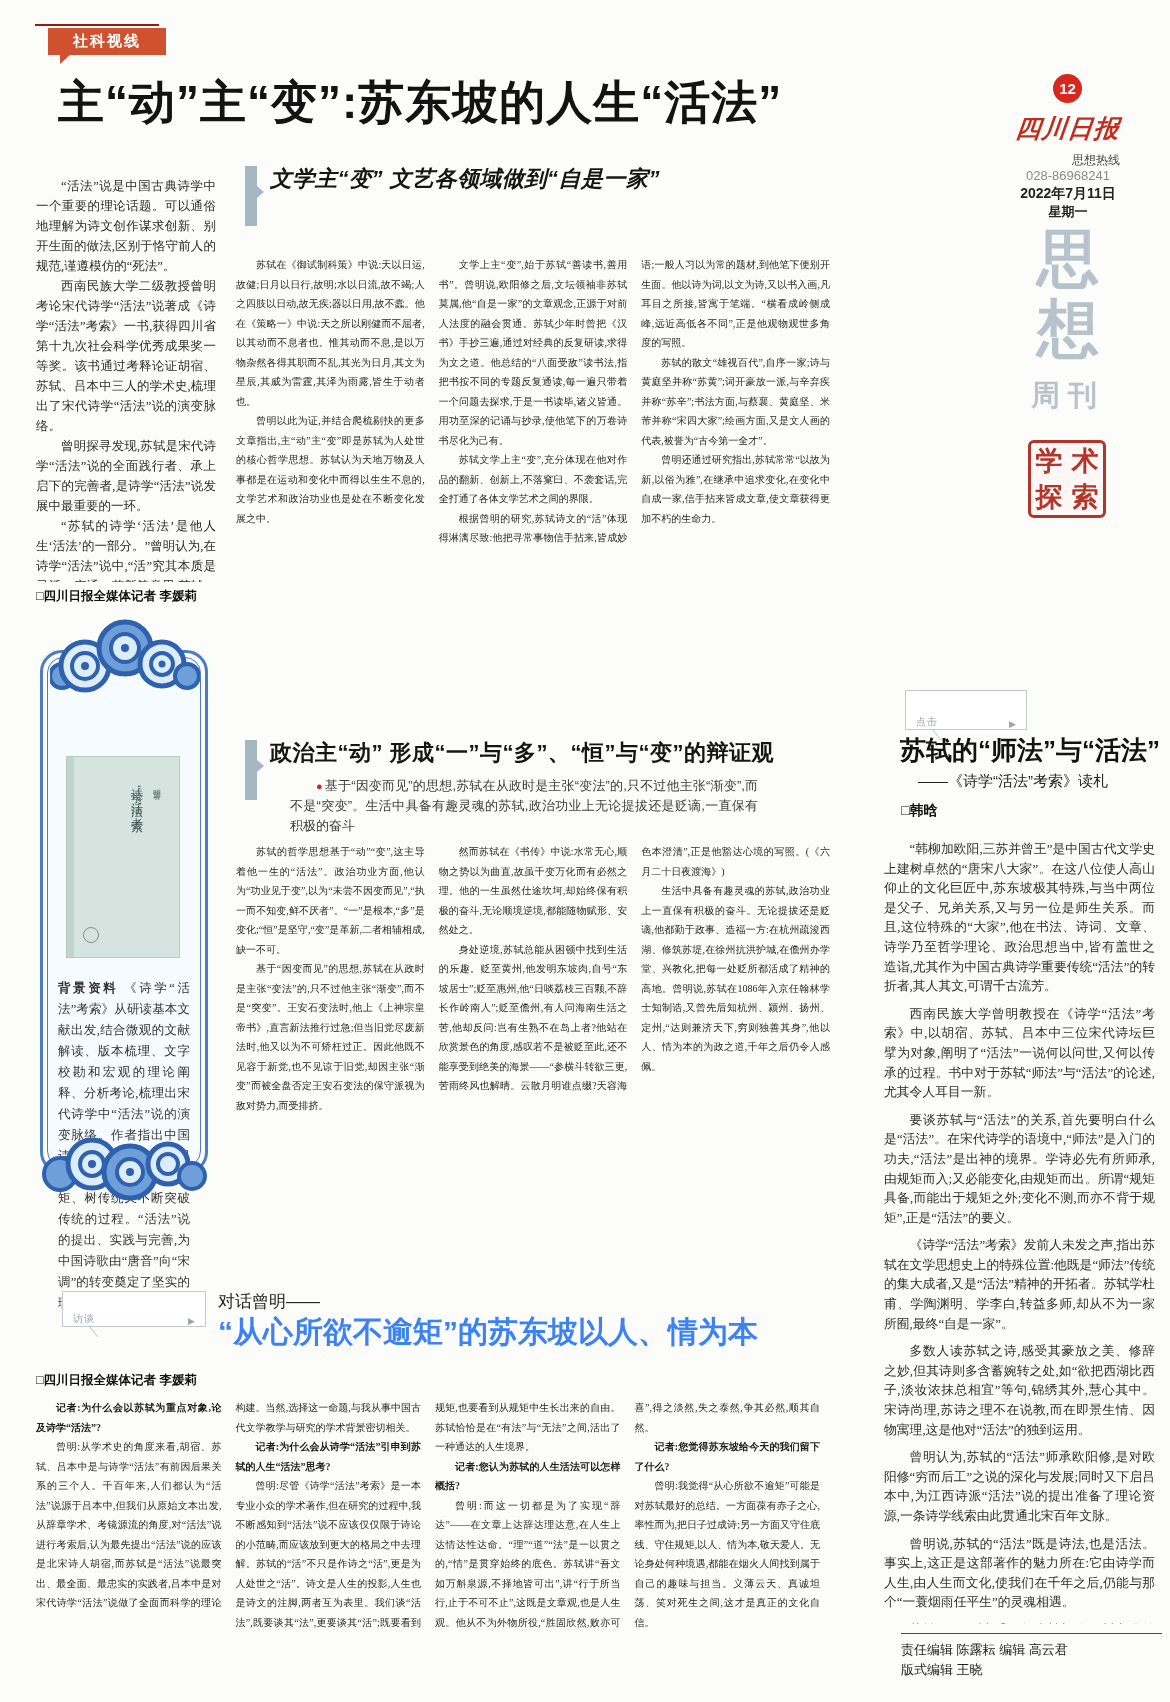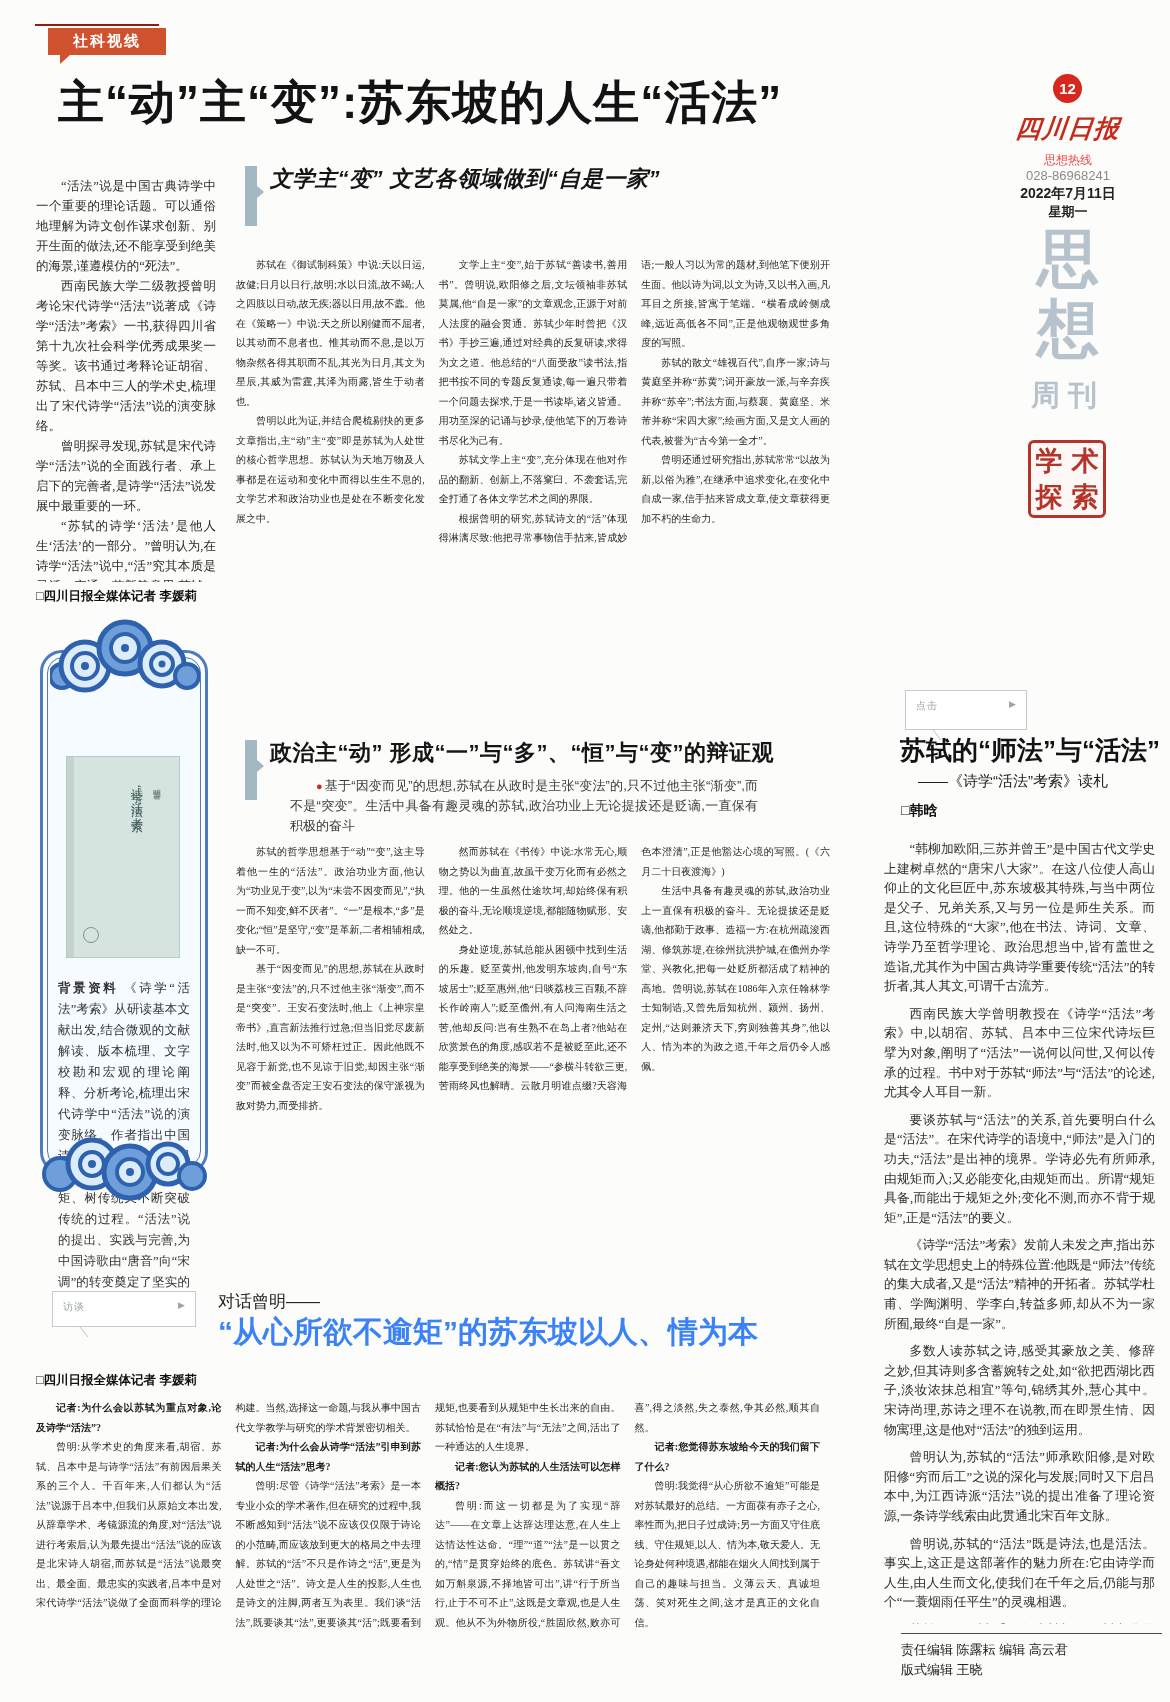--- a/index.html
+++ b/index.html
@@ -15,21 +15,21 @@
   .banner-tail{left:60px;top:55px;width:0;height:0;border-top:9px solid #d0512e;border-right:10px solid transparent;}
 
   .headline{left:58px;top:72px;width:740px;font-size:46px;font-weight:bold;color:#131313;
             letter-spacing:1px;white-space:nowrap;}
 
   
   .page-circle{left:1053px;top:74px;width:29px;height:29px;border-radius:50%;background:#d6281e;
                color:#fff;font-size:15px;font-weight:bold;display:flex;align-items:center;justify-content:center;}
   .paper-logo{left:1008px;top:112px;width:120px;text-align:center;color:#c32c1d;font-weight:bold;
               font-size:25px;font-family:"DejaVu Serif",serif;font-style:italic;transform:skewX(-6deg);letter-spacing:1px;}
-  .hotline-label{left:1008px;top:152px;width:120px;text-align:center;color:#ef4444;font-size:12px;}
+  .hotline-label{left:1036px;top:152px;width:120px;text-align:center;color:#404040;font-size:12px;}
   .hotline-number{left:1008px;top:168px;width:120px;text-align:center;color:#8a8a8a;font-size:13px;}
   .m-date{left:1008px;top:185px;width:120px;text-align:center;color:#222;font-size:14px;font-weight:bold;}
   .m-weekday{left:1008px;top:203px;width:120px;text-align:center;color:#222;font-size:13px;font-weight:bold;}
   .weekly-big{left:1033px;top:224px;width:70px;text-align:center;color:#b7c3cc;font-size:62px;line-height:70px;
               font-family:"Liberation Serif",serif;font-weight:bold;}
   .weekly-sub{left:1023px;top:376px;width:90px;text-align:center;color:#b7c3cc;font-size:29px;letter-spacing:8px;
               font-family:"Liberation Serif",serif;font-weight:bold;white-space:nowrap;}
   .seal{left:1028px;top:440px;width:72px;height:72px;border:3px solid #b5342a;border-radius:6px;
         display:grid;grid-template-columns:1fr 1fr;align-items:center;justify-items:center;
         font-family:"Liberation Serif",serif;font-weight:bold;color:#b5342a;font-size:27px;background:#fdf8f6;}
@@ -49,22 +49,22 @@
   .sec-bullet .dot{color:#cc2a1e;font-size:11px;margin-right:2px;}
 
   
   .body-cols{column-gap:14px;font-family:"Liberation Serif",serif;font-size:10px;line-height:19.5px;
              color:#262626;text-align:justify;overflow:hidden;}
   .body-cols p{margin:0;text-indent:2em;}
   .cols3{column-count:3;}
   .cols4{column-count:4;}
 
   
-  .bubble{border:1px solid #c2ccce;background:#fff;display:flex;align-items:flex-start;
-          justify-content:space-between;padding:8px 10px;box-sizing:border-box;}
+  .bubble{border:1px solid #c2ccce;background:#fff;display:flex;align-items:flex-end;
+          justify-content:space-between;padding:0 10px;box-sizing:border-box;}
   .bubble .tag{color:#9aa6aa;font-size:10px;letter-spacing:1px;}
   .bubble .arr{color:#9aa6aa;font-size:9px;}
   .bubble::after{content:"";position:absolute;left:30px;bottom:-11px;width:16px;height:11px;
                  border-left:1.5px solid #b9c3c6;transform:skewX(38deg);}
 
   
   .int-kicker{font-size:17px;color:#222;}
   .int-title{font-size:30px;font-weight:bold;color:#3b82f6;white-space:nowrap;}
   .int-byline{font-size:12.5px;font-weight:bold;color:#111;}
   .qa-q{font-weight:bold;color:#1d1d1d;}
@@ -124,21 +124,21 @@
   </div>
   <div class="abs weekly-sub">周刊</div>
   <div class="abs seal">
     <span>学</span>
     <span>术</span>
     <span>探</span>
     <span>索</span>
   </div>
 
   <div class="abs lede serif">
-    <p>“活法”说是中国古典诗学中一个重要的理论话题。可以通俗地理解为诗文创作谋求创新、别开生面的做法,还不能享受到绝美的海景,谨遵模仿的“死法”。</p>
+    <p>“活法”说是中国古典诗学中一个重要的理论话题。可以通俗地理解为诗文创作谋求创新、别开生面的做法,区别于恪守前人的规范,谨遵模仿的“死法”。</p>
     <p>西南民族大学二级教授曾明考论宋代诗学“活法”说著成《诗学“活法”考索》一书,获得四川省第十九次社会科学优秀成果奖一等奖。该书通过考释论证胡宿、苏轼、吕本中三人的学术史,梳理出了宋代诗学“活法”说的演变脉络。</p>
     <p>曾明探寻发现,苏轼是宋代诗学“活法”说的全面践行者、承上启下的完善者,是诗学“活法”说发展中最重要的一环。</p>
     <p>“苏轼的诗学‘活法’是他人生‘活法’的一部分。”曾明认为,在诗学“活法”说中,“活”究其本质是灵活、变通、革新等意思,苏轼一生正是以这种“活”的内涵——“变”为神,打通文艺各个领域,在文化“造极于赵宋之世”的年代,登顶学术最高峰,赢得“坡仙”美誉;应变命途起落,在宦海沉浮中活出人间烟火的快乐。苏轼“一蓑烟雨任平生”,淋漓尽致地展现了主“动”主“变”的人生“活法”,活成了古往今来人们最钦佩和向往的样子,被奉为千年之间最有趣的灵魂。</p>
 
   </div>
   <div class="abs lede-byline">□四川日报全媒体记者 李媛莉</div>
 
   <div class="abs illus">
     <div class="frame-outer"></div>
     <div class="frame-inner"></div>
@@ -196,21 +196,21 @@
     <span class="dot">●</span><span>基于“因变而见”的思想,苏轼在从政时是主张“变法”的,只不过他主张“渐变”,而不是“突变”。生活中具备有趣灵魂的苏轼,政治功业上无论提拔还是贬谪,一直保有积极的奋斗</span>
   </p>
   <div class="abs body-cols cols3" style="left:236px;top:842px;width:594px;height:385px;">
     <p>苏轼的哲学思想基于“动”“变”,这主导着他一生的“活法”。政治功业方面,他认为“功业见于变”,以为“未尝不因变而见”,“执一而不知变,鲜不厌者”。“一”是根本,“多”是变化;“恒”是坚守,“变”是革新,二者相辅相成,缺一不可。</p>
     <p>基于“因变而见”的思想,苏轼在从政时是主张“变法”的,只不过他主张“渐变”,而不是“突变”。王安石变法时,他上《上神宗皇帝书》,直言新法推行过急;但当旧党尽废新法时,他又以为不可矫枉过正。因此他既不见容于新党,也不见谅于旧党,却因主张“渐变”而被全盘否定王安石变法的保守派视为敌对势力,而受排挤。</p>
     <p>然而苏轼在《书传》中说:水常无心,顺物之势以为曲直,故虽千变万化而有必然之理。他的一生虽然仕途坎坷,却始终保有积极的奋斗,无论顺境逆境,都能随物赋形、安然处之。</p>
     <p>身处逆境,苏轼总能从困顿中找到生活的乐趣。贬至黄州,他发明东坡肉,自号“东坡居士”;贬至惠州,他“日啖荔枝三百颗,不辞长作岭南人”;贬至儋州,有人问海南生活之苦,他却反问:岂有生熟不在岛上者?他站在欣赏景色的角度,感叹若不是被贬至此,还不能享受到绝美的海景——“参横斗转欲三更,苦雨终风也解晴。云散月明谁点缀?天容海色本澄清”,正是他豁达心境的写照。(《六月二十日夜渡海》)</p>
     <p>生活中具备有趣灵魂的苏轼,政治功业上一直保有积极的奋斗。无论提拔还是贬谪,他都勤于政事、造福一方:在杭州疏浚西湖、修筑苏堤,在徐州抗洪护城,在儋州办学堂、兴教化,把每一处贬所都活成了精神的高地。曾明说,苏轼在1086年入京任翰林学士知制诰,又曾先后知杭州、颍州、扬州、定州,“达则兼济天下,穷则独善其身”,他以人、情为本的为政之道,千年之后仍令人感佩。</p>
   </div>
 
-  <div class="abs bubble" style="left:52px;top:1291px;width:144px;height:36px;">
+  <div class="abs bubble" style="left:62px;top:1291px;width:144px;height:36px;">
     <span class="tag">访谈</span>
     <span class="arr">▶</span>
   </div>
   <div class="abs int-kicker" style="left:218px;top:1290px;">对话曾明——</div>
   <div class="abs int-title" style="left:218px;top:1312px;">“从心所欲不逾矩”的苏东坡以人、情为本</div>
   <div class="abs int-byline" style="left:36px;top:1372px;">□四川日报全媒体记者 李媛莉</div>
   <div class="abs body-cols cols4" style="left:36px;top:1398px;width:784px;height:298px;">
     <p class="qa-q">记者:为什么会以苏轼为重点对象,论及诗学“活法”?</p>
     <p class="qa-a">曾明:从学术史的角度来看,胡宿、苏轼、吕本中是与诗学“活法”有前因后果关系的三个人。千百年来,人们都认为“活法”说源于吕本中,但我们从原始文本出发,从辞章学术、考镜源流的角度,对“活法”说进行考索后,认为最先提出“活法”说的应该是北宋诗人胡宿,而苏轼是“活法”说最突出、最全面、最忠实的实践者,吕本中是对宋代诗学“活法”说做了全面而科学的理论构建。当然,选择这一命题,与我从事中国古代文学教学与研究的学术背景密切相关。</p>
     <p class="qa-q">记者:为什么会从诗学“活法”引申到苏轼的人生“活法”思考?</p>

